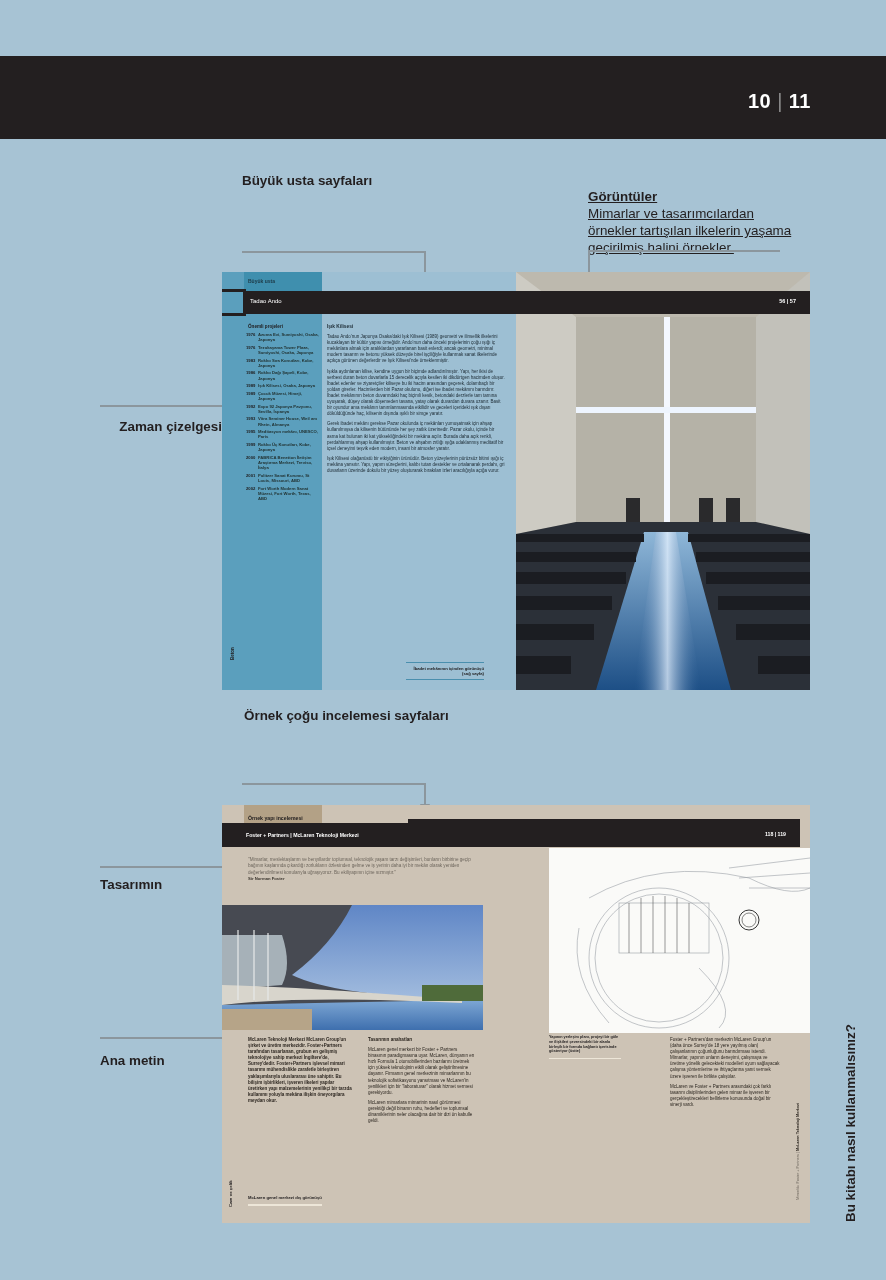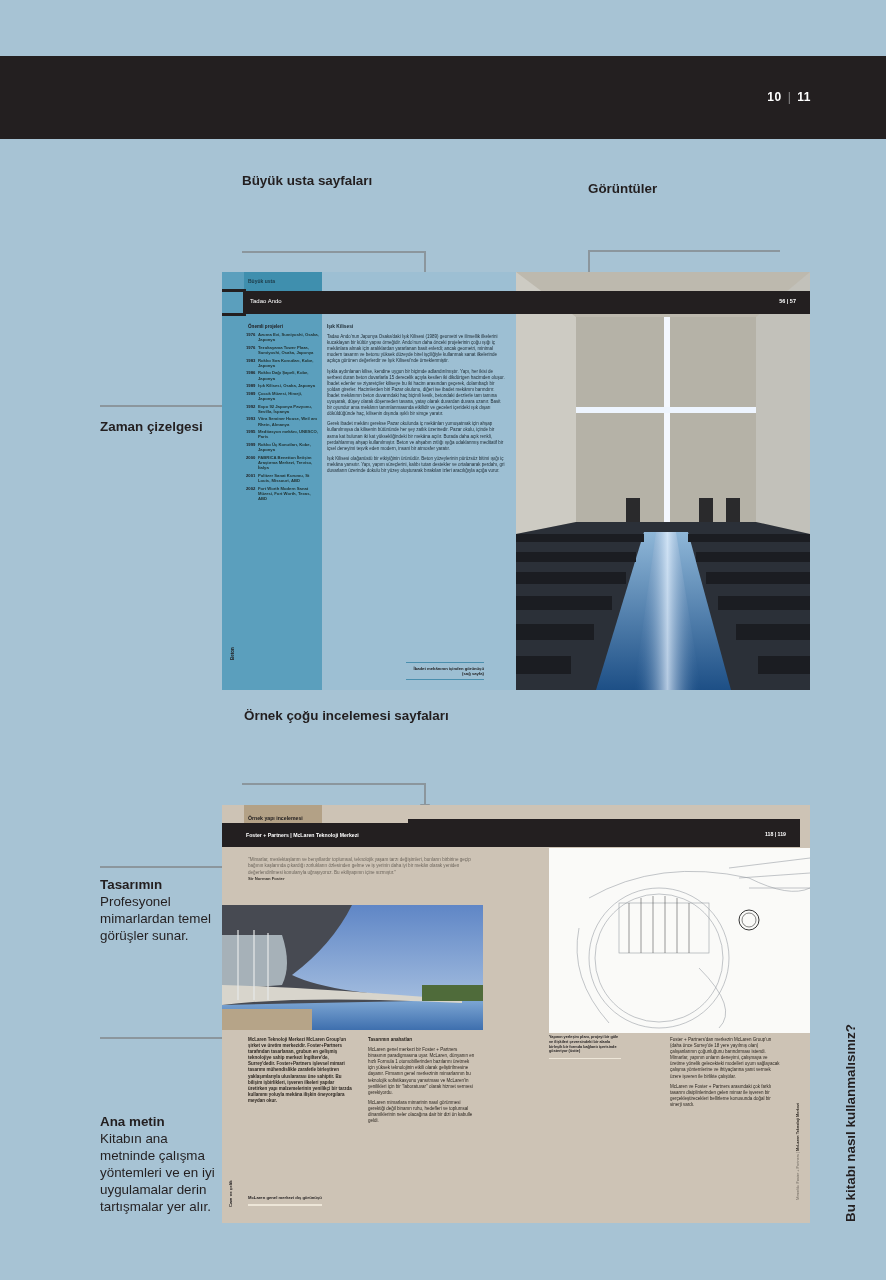--- a/index.html
+++ b/index.html
@@ -1,20 +1,20 @@
 <!DOCTYPE html>
 <html><head>
 <meta charset="utf-8">
 <style>
   * { box-sizing: border-box; margin: 0; padding: 0; }
   html, body { width: 886px; height: 1280px; overflow: hidden; }
   body { background: #a7c3d4; font-family: "Liberation Sans", sans-serif; color: #1f1c1d; position: relative; }
 
   .topbar { position: absolute; left: 0; top: 56px; width: 886px; height: 83px; background: #231f20; }
-  .pagenum { position: absolute; right: 75px; top: 34px; color: #fff; font-weight: bold; font-size: 12px; letter-spacing: 0.5px; }
+  .pagenum { position: absolute; right: 75px; top: 34px; color: #fff; font-weight: bold; font-size: 20px; letter-spacing: 0.5px; }
   .pagenum .sep { color: #8a8a8a; font-weight: normal; margin: 0 6px; }
 
   .callout { position: absolute; font-size: 13.4px; line-height: 17px; color: #231f20; }
   .callout .ct { font-weight: bold; display: block; }
 
   .hline { position: absolute; height: 2px; background: #8b969d; }
   .vline { position: absolute; width: 2px; background: #8b969d; }
   .arrow-down { position: absolute; width: 0; height: 0; border-left: 5px solid transparent; border-right: 5px solid transparent; border-top: 12px solid #8b969d; }
   .arrow-right { position: absolute; width: 0; height: 0; border-top: 4px solid transparent; border-bottom: 4px solid transparent; border-left: 12px solid #8b969d; }
 
@@ -68,36 +68,35 @@
 
 <div class="topbar">
   <div class="pagenum">
     <span>10</span><span class="sep">|</span><span>11</span>
   </div>
 </div>
 
 <div class="callout" style="left:242px; top:172px; width:200px;">
   <span class="ct">Büyük usta sayfaları</span>
 </div>
-<div class="callout" style="left:588px; top:180px; width:210px;">
+<div class="callout" style="left:588px; top:188px; width:210px;text-decoration:underline;">
   <span class="ct">Görüntüler</span>
-</div>
-<div class="callout" style="left:100px; top:418px; width:122px;">
+  <span>Mimarlar ve tasarımcılardan örnekler tartışılan ilkelerin yaşama geçirilmiş halini örnekler.</span>
+</div>
+<div class="callout" style="left:100px; top:418px; width:122px;text-align:right;">
   <span class="ct">Zaman çizelgesi</span>
 </div>
 <div class="callout" style="left:244px; top:707px; width:220px;">
   <span class="ct">Örnek çoğu incelemesi sayfaları</span>
 </div>
 <div class="callout" style="left:100px; top:876px; width:120px;">
   <span class="ct">Tasarımın</span>
-  <span>Profesyonel mimarlardan temel görüşler sunar.</span>
-</div>
-<div class="callout" style="left:100px; top:1113px; width:120px;">
+</div>
+<div class="callout" style="left:100px; top:1052px; width:120px;">
   <span class="ct">Ana metin</span>
-  <span>Kitabın ana metninde çalışma yöntemleri ve en iyi uygulamalar derin tartışmalar yer alır.</span>
 </div>
 
 <div class="hline" style="left:242px; top:251px; width:184px;"></div>
 <div class="vline" style="left:424px; top:251px; height:22px;"></div>
 <div class="arrow-down" style="left:420px; top:272px;"></div>
 
 <div class="hline" style="left:588px; top:250px; width:192px;"></div>
 <div class="vline" style="left:588px; top:250px; height:130px;"></div>
 <div class="arrow-down" style="left:584px; top:377px;"></div>
 

